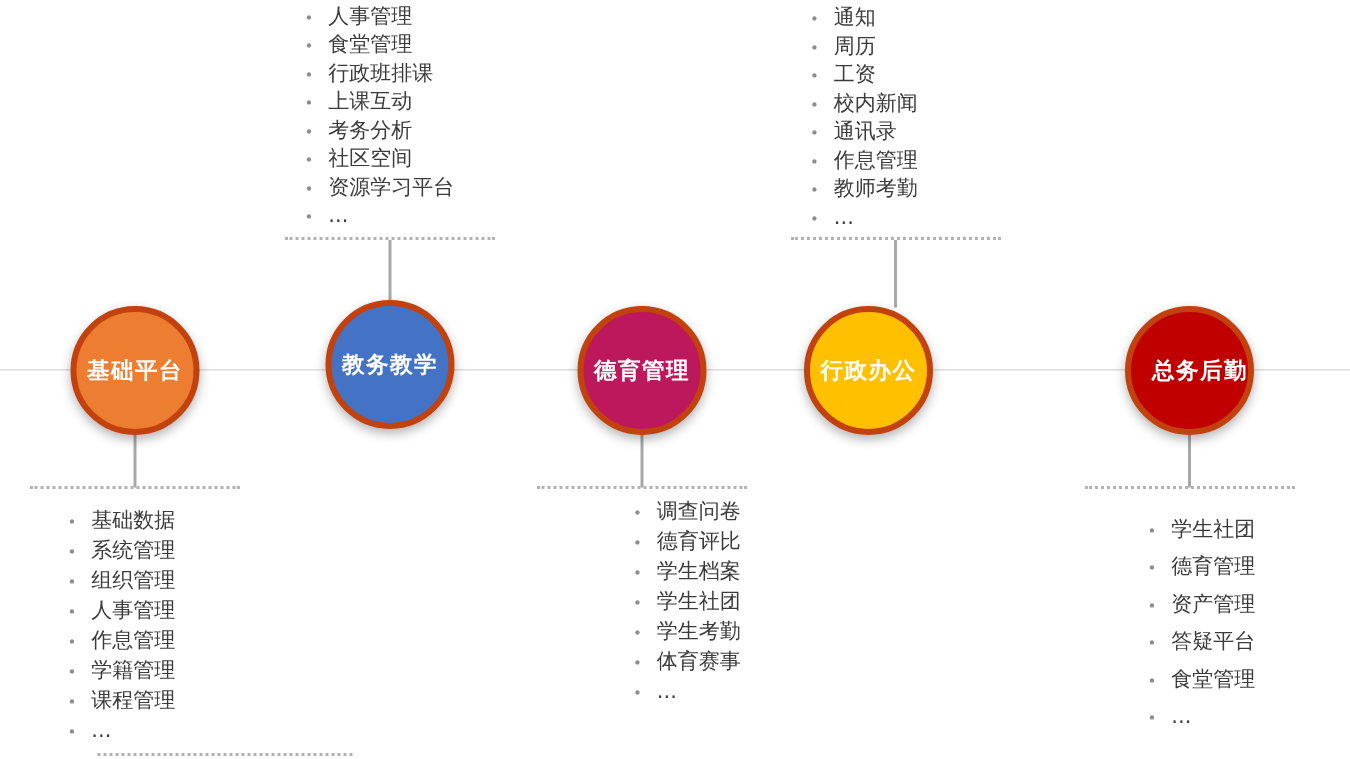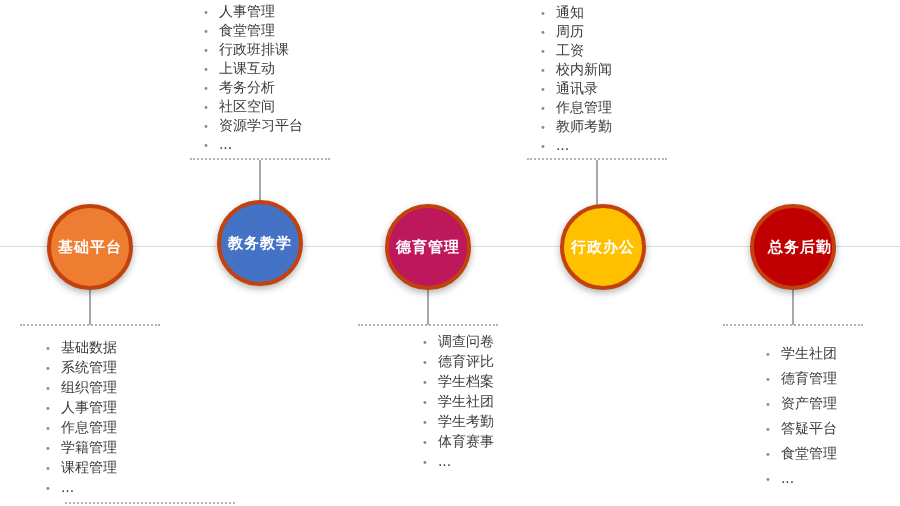--- a/index.html
+++ b/index.html
@@ -84,21 +84,21 @@
   .bullet {
     color: #8c8c8c;
     font-size: 10px;
     margin-right: 10px;
   }
 
   
   .circle0 { left: 47px;  top: 204px; }
   .circle1 { left: 217px; top: 200px; }
   .circle2 { left: 385px; top: 204px; }
-  .circle3 { left: 560px; top: 204px; }
+  .circle3 { left: 536px; top: 204px; }
   .circle4 { left: 750px; top: 204px; justify-content: flex-end; }
 
   .vline0 { left: 89px;  top: 288px; height: 37px; }
   .vline1 { left: 259px; top: 160px; height: 45px; }
   .vline2 { left: 427px; top: 288px; height: 37px; }
   .vline3 { left: 596px; top: 160px; height: 45px; }
   .vline4 { left: 792px; top: 288px; height: 37px; }
 
   .dot0 { left: 20px;  top: 324px; }
   .dot1 { left: 190px; top: 158px; }

